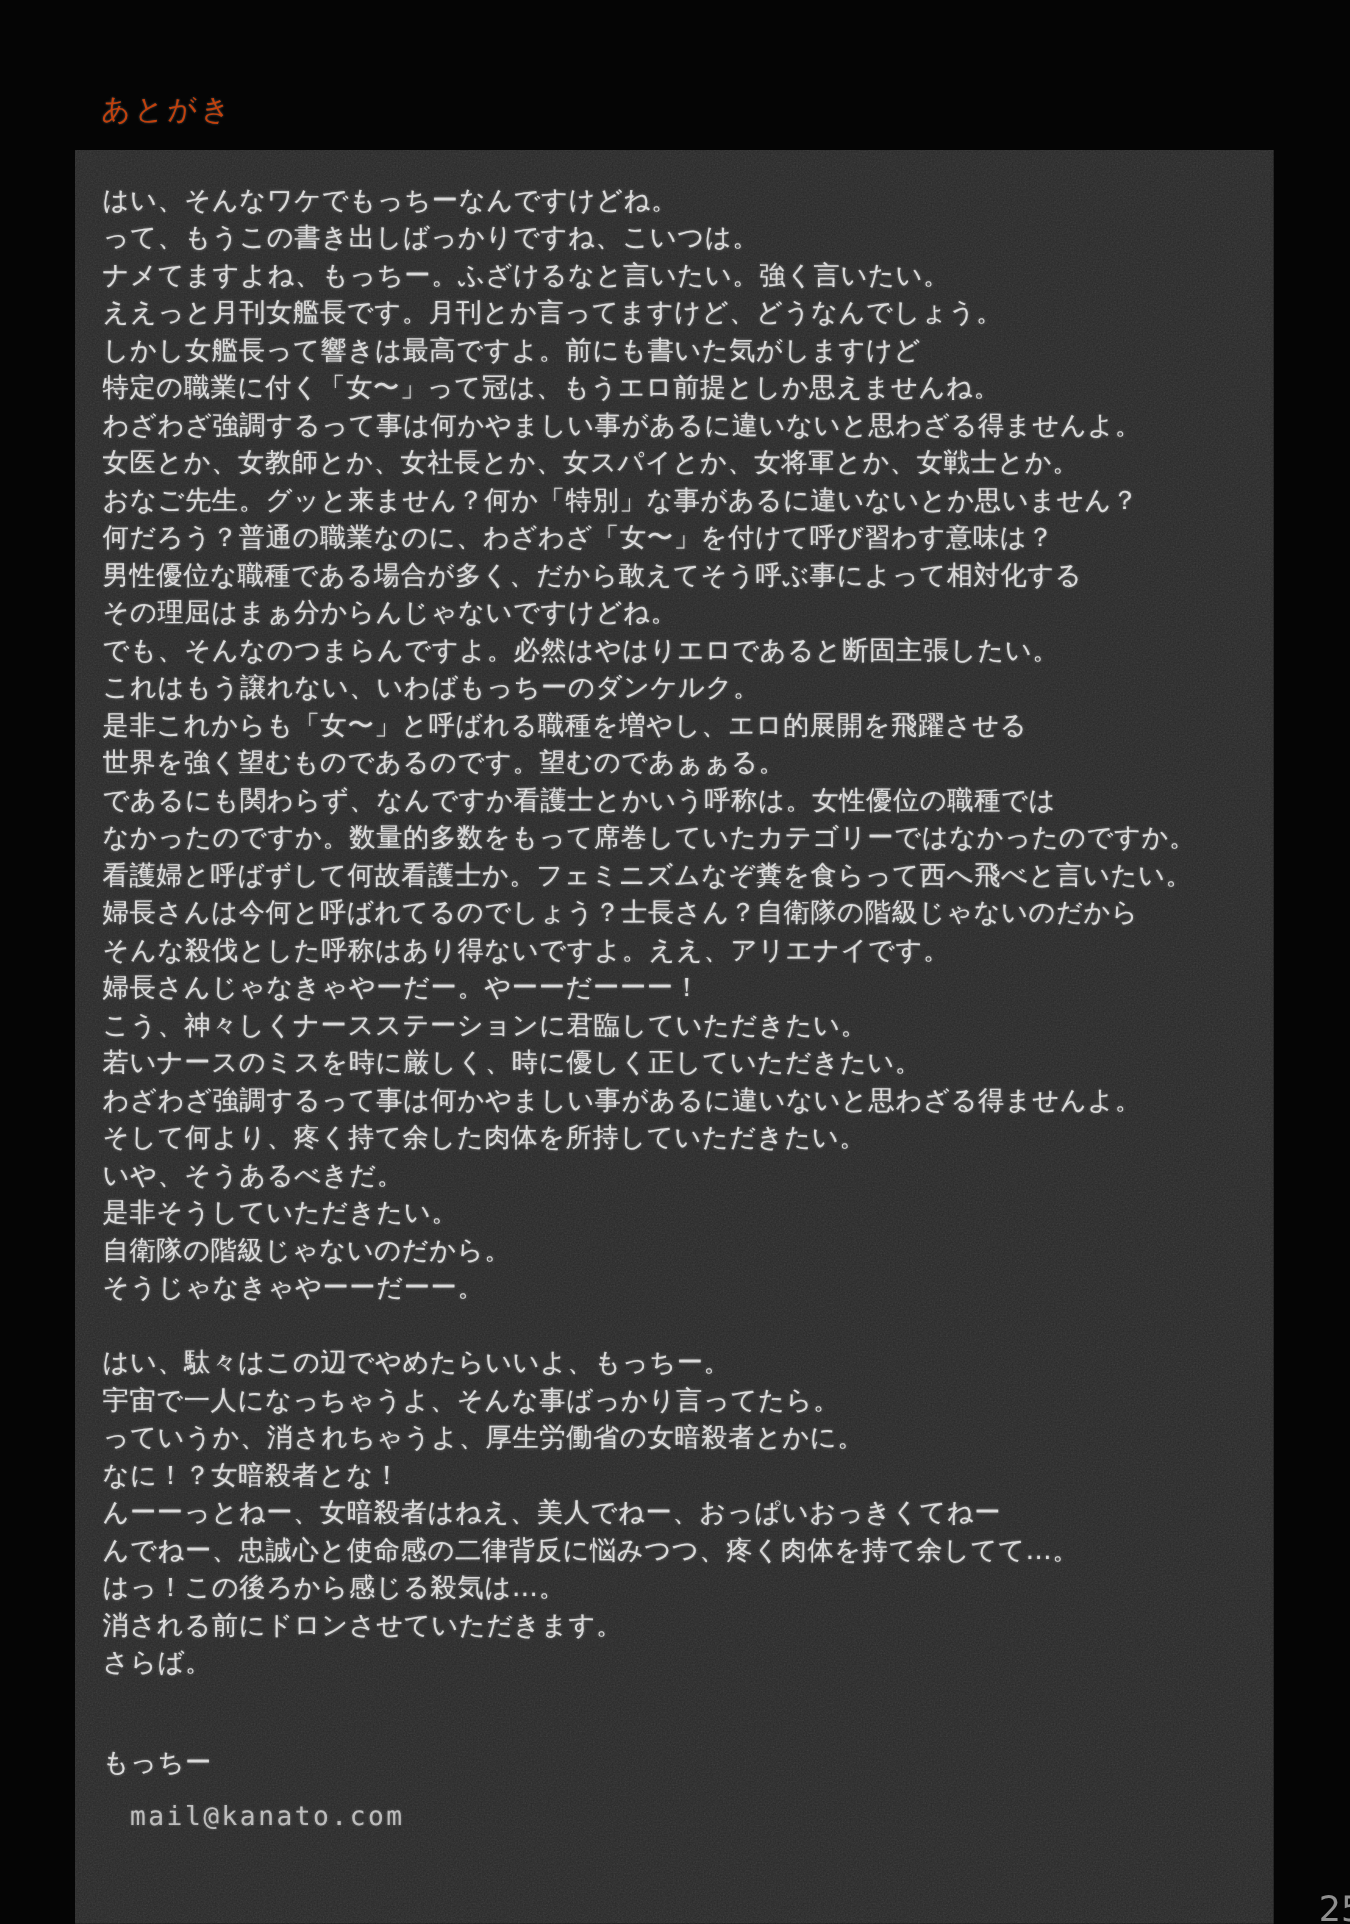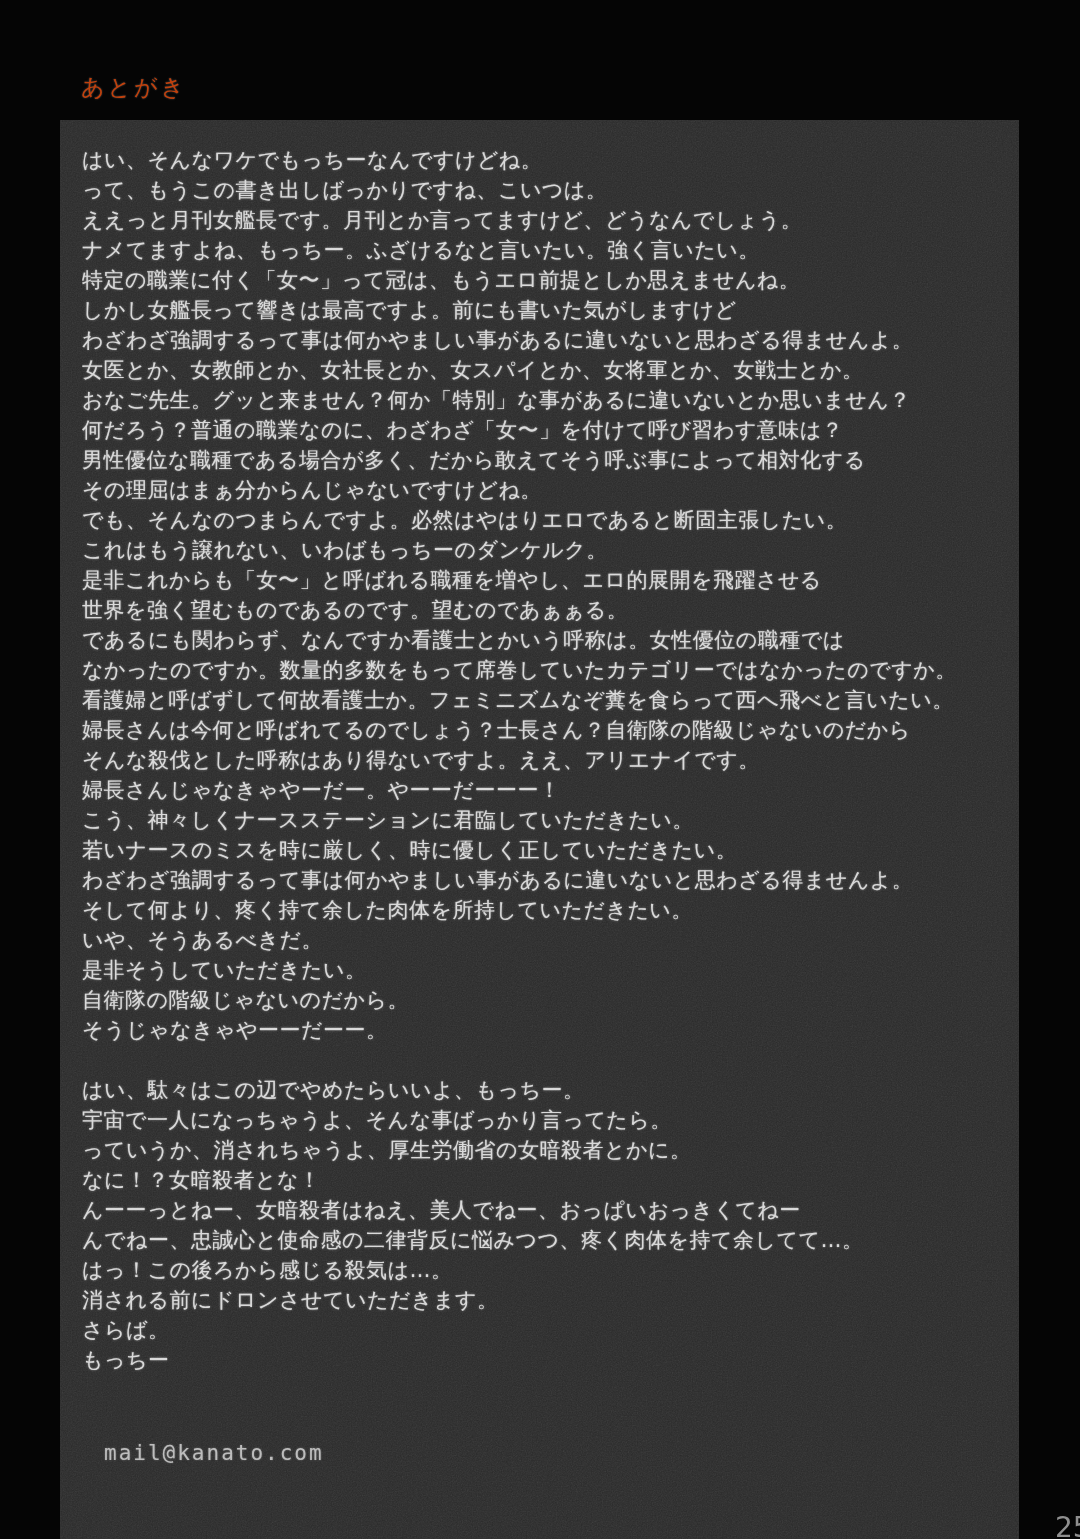--- a/index.html
+++ b/index.html
@@ -50,20 +50,21 @@
     color: #dadada;
     text-shadow: 0 0 2.5px rgba(240,240,240,0.45), 0 0 1px rgba(255,255,255,0.3);
     filter: blur(0.3px);
   }
   .text-line {
     height: 30px;
     white-space: nowrap;
     overflow: hidden;
   }
   .signature {
+    margin-top: 50px;
     height: 30px;
   }
   .email {
     position: absolute;
     left: 84px;
     top: 1441px;
     font-family: "DejaVu Sans Mono", monospace;
     font-size: 21px;
     letter-spacing: 2px;
     color: #bdbdbd;
@@ -91,24 +92,24 @@
       <feComponentTransfer>
         <feFuncA type="linear" slope="0.14" intercept="0"></feFuncA>
       </feComponentTransfer>
     </filter>
     <rect width="100%" height="100%" filter="url(#grain)"></rect>
   </svg>
 
   <div class="text-content">
   <div class="text-line">はい、そんなワケでもっちーなんですけどね。</div>
       <div class="text-line">って、もうこの書き出しばっかりですね、こいつは。</div>
+      <div class="text-line">ナメてますよね、もっちー。ふざけるなと言いたい。強く言いたい。</div>
       <div class="text-line">ええっと月刊女艦長です。月刊とか言ってますけど、どうなんでしょう。</div>
-      <div class="text-line">ナメてますよね、もっちー。ふざけるなと言いたい。強く言いたい。</div>
+      <div class="text-line">しかし女艦長って響きは最高ですよ。前にも書いた気がしますけど</div>
       <div class="text-line">特定の職業に付く「女〜」って冠は、もうエロ前提としか思えませんね。</div>
-      <div class="text-line">しかし女艦長って響きは最高ですよ。前にも書いた気がしますけど</div>
       <div class="text-line">わざわざ強調するって事は何かやましい事があるに違いないと思わざる得ませんよ。</div>
       <div class="text-line">女医とか、女教師とか、女社長とか、女スパイとか、女将軍とか、女戦士とか。</div>
       <div class="text-line">おなご先生。グッと来ません？何か「特別」な事があるに違いないとか思いません？</div>
       <div class="text-line">何だろう？普通の職業なのに、わざわざ「女〜」を付けて呼び習わす意味は？</div>
       <div class="text-line">男性優位な職種である場合が多く、だから敢えてそう呼ぶ事によって相対化する</div>
       <div class="text-line">その理屈はまぁ分からんじゃないですけどね。</div>
       <div class="text-line">でも、そんなのつまらんですよ。必然はやはりエロであると断固主張したい。</div>
       <div class="text-line">これはもう譲れない、いわばもっちーのダンケルク。</div>
       <div class="text-line">是非これからも「女〜」と呼ばれる職種を増やし、エロ的展開を飛躍させる</div>
       <div class="text-line">世界を強く望むものであるのです。望むのであぁぁる。</div>

